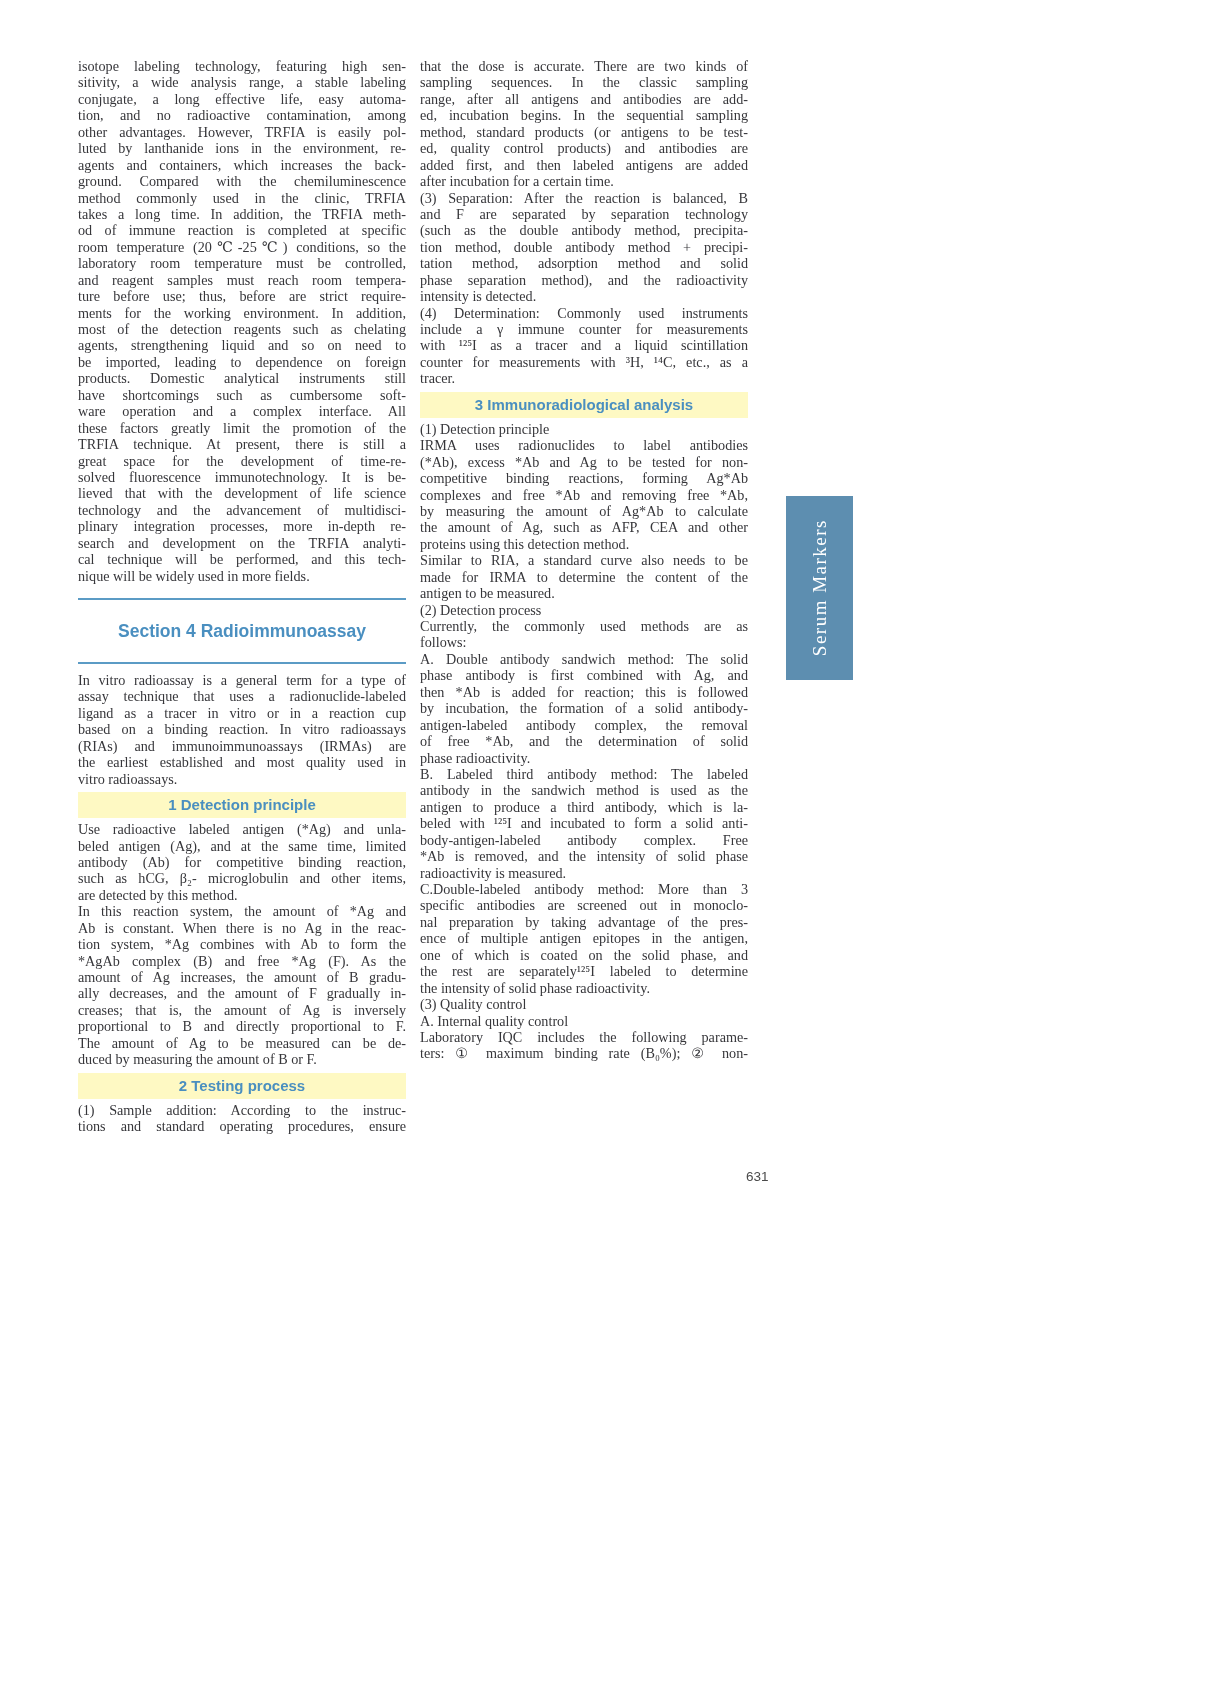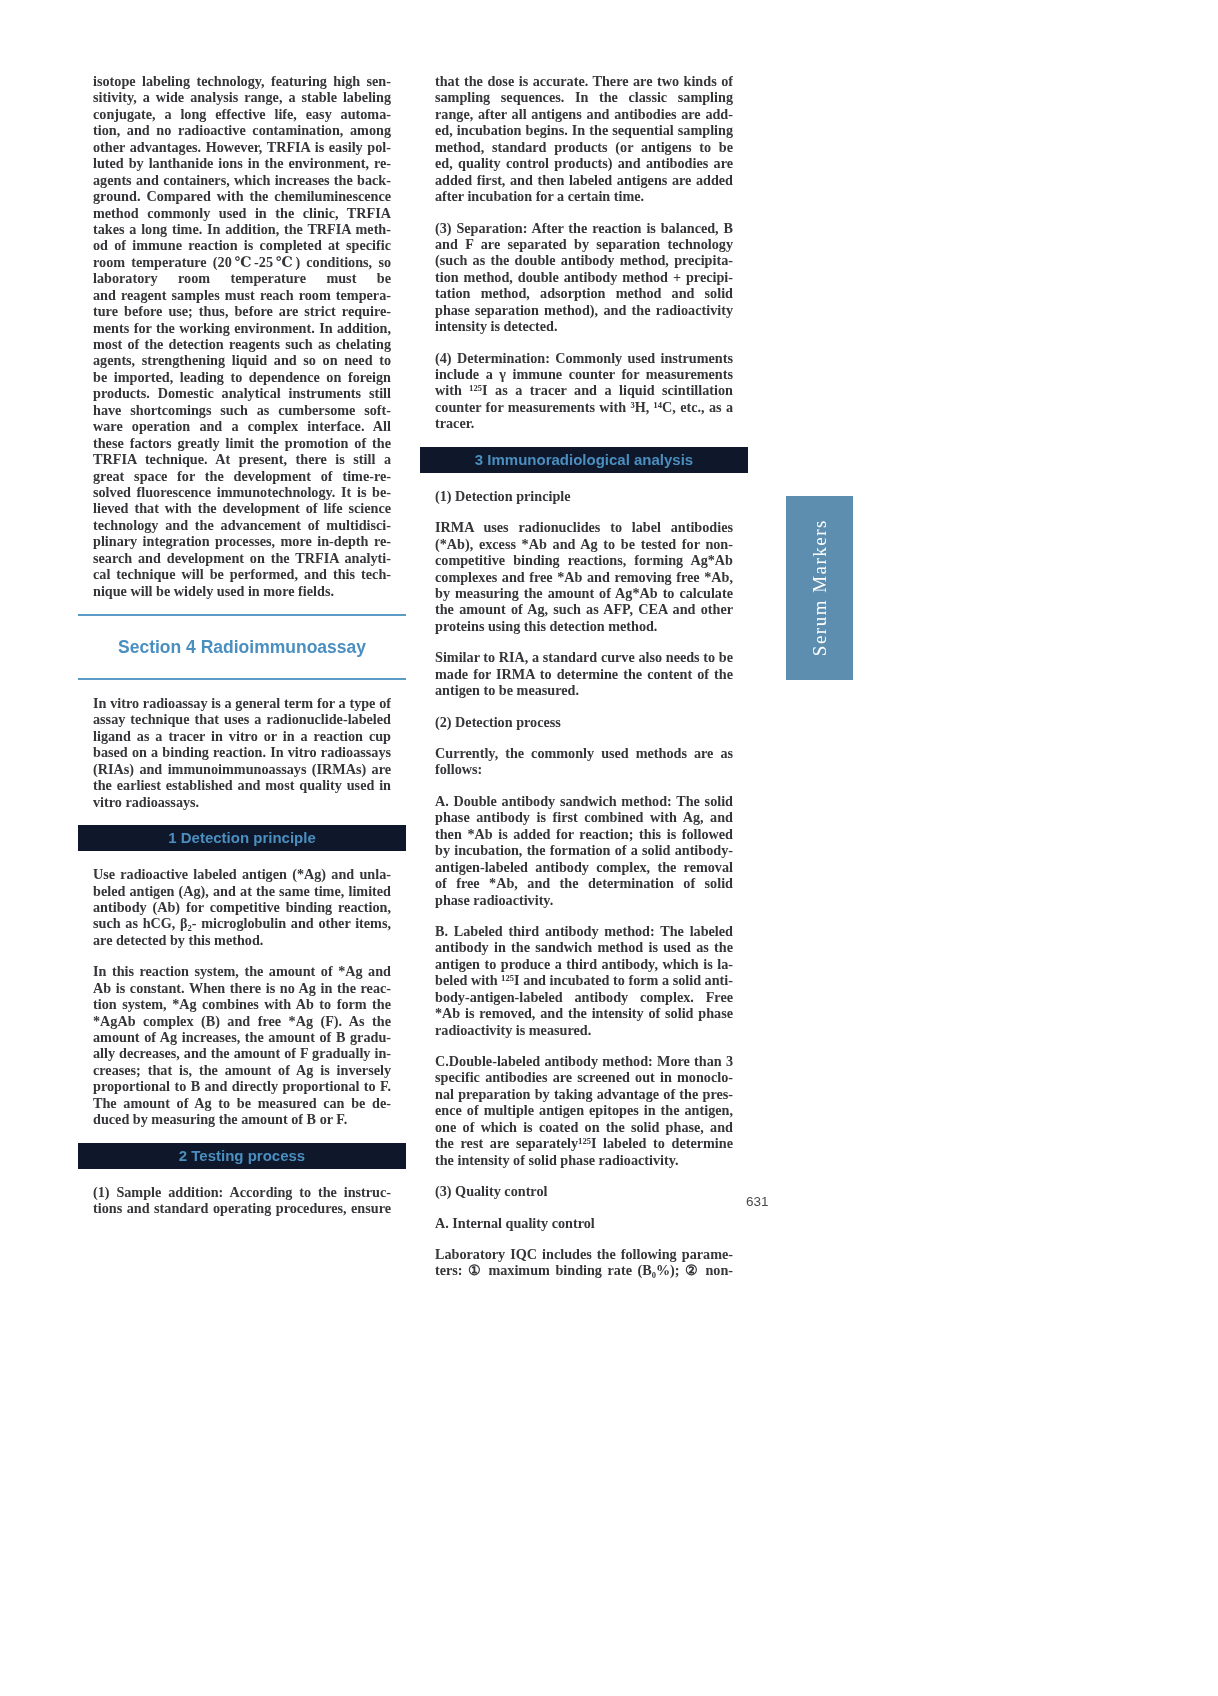--- a/index.html
+++ b/index.html
@@ -15,21 +15,21 @@
   .col {
     position: absolute;
     top: 58px;
     width: 328px;
     font-size: 14.2px;
     line-height: 16.45px;
   }
   .col-left  { left: 78px;  }
   .col-right { left: 420px; }
 
-  .para { margin: 15px; font-weight: bold; }
+  .para { margin: 0; }
   .ln {
     height: 16.45px;
     overflow: hidden;
     text-align: justify;
     text-align-last: justify;
     white-space: normal;
   }
   .ln.last { text-align-last: left; }
 
   .section-head {
@@ -40,21 +40,21 @@
     text-align: center;
     color: #4a8fc0;
     font-family: "Liberation Sans", sans-serif;
     font-weight: bold;
     font-size: 17.5px;
     line-height: 24px;
   }
 
   .band {
     margin: 5px 0 3px 0;
-    background: #0f172a;
+    background: #fef9c3;
     padding: 4px 0;
     height: 18px;
     text-align: center;
     color: #4a8fc0;
     font-family: "Liberation Sans", sans-serif;
     font-weight: bold;
     font-size: 15px;
     line-height: 18px;
   }
 
@@ -72,21 +72,21 @@
     transform: rotate(180deg);
     color: #ffffff;
     font-family: "Liberation Serif", "DejaVu Serif", serif;
     font-size: 19px;
     letter-spacing: 1.5px;
     white-space: nowrap;
   }
 
   .page-number {
     position: absolute;
-    left: 746px; top: 1194px;
+    left: 746px; top: 1169px;
     font-family: "Liberation Sans", sans-serif;
     font-size: 13.5px;
     color: #4a4a4a;
   }
 </style>
 </head>
 <body>
 
 <div class="page">
 

